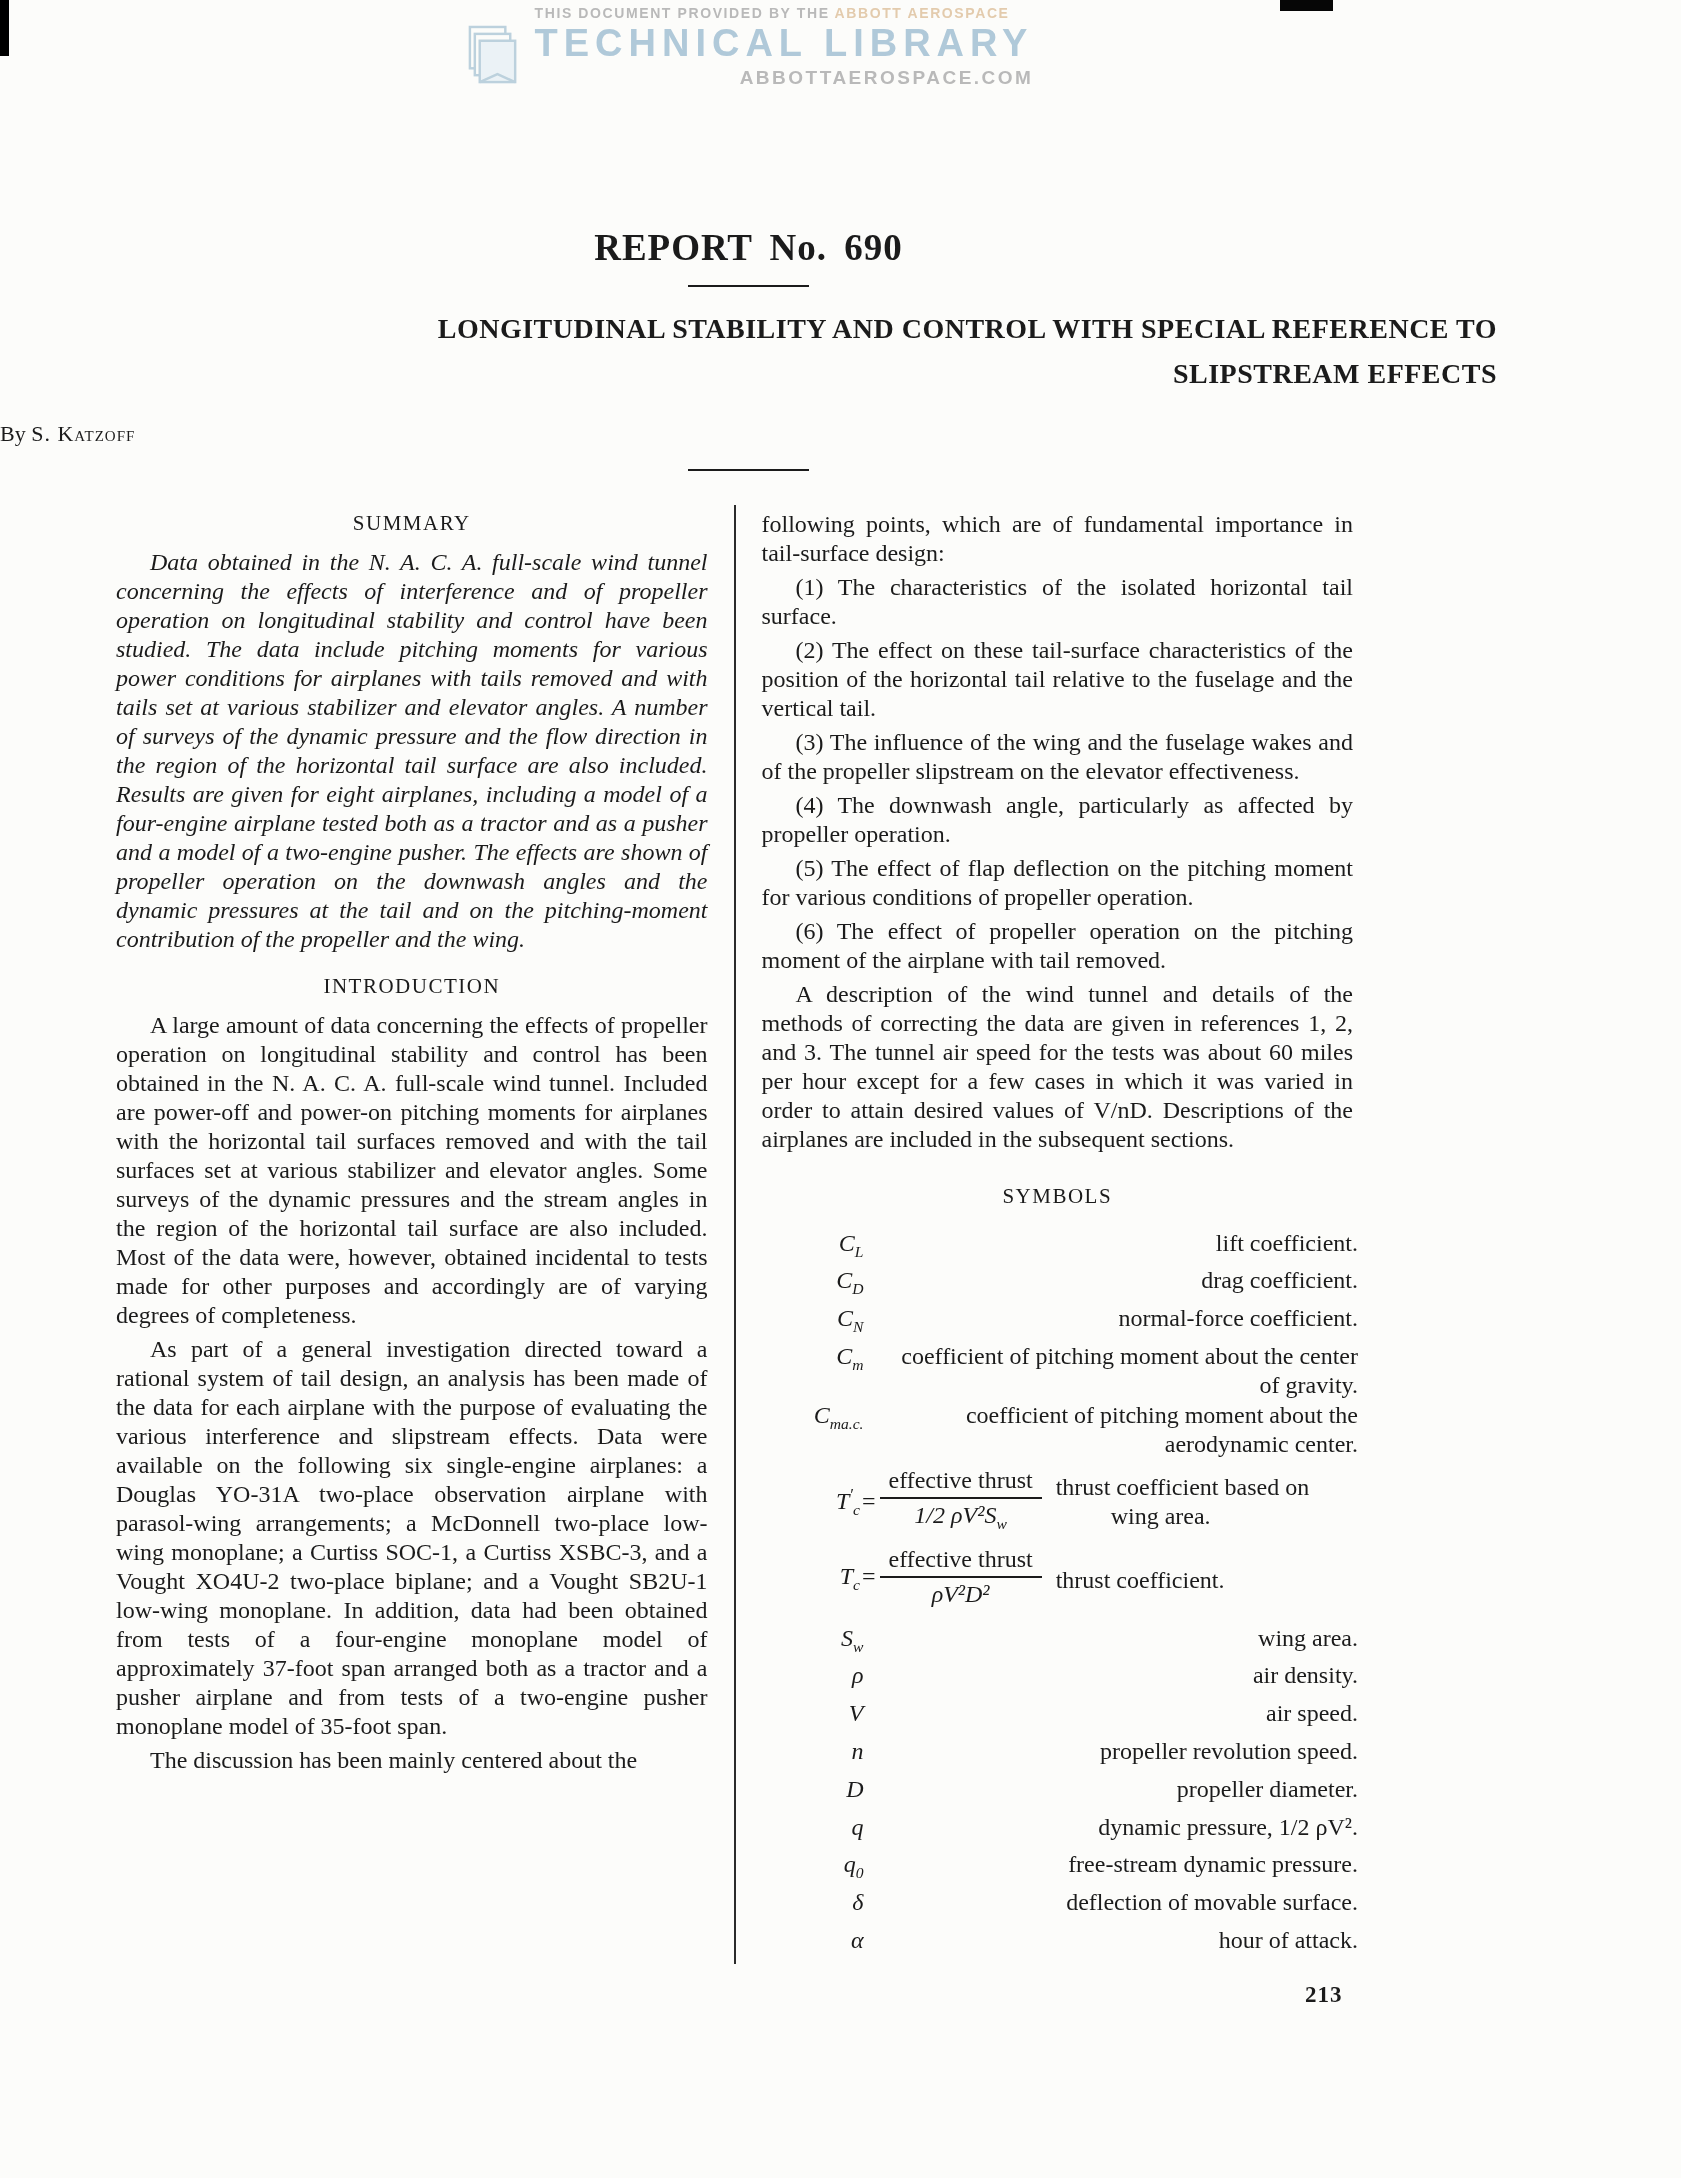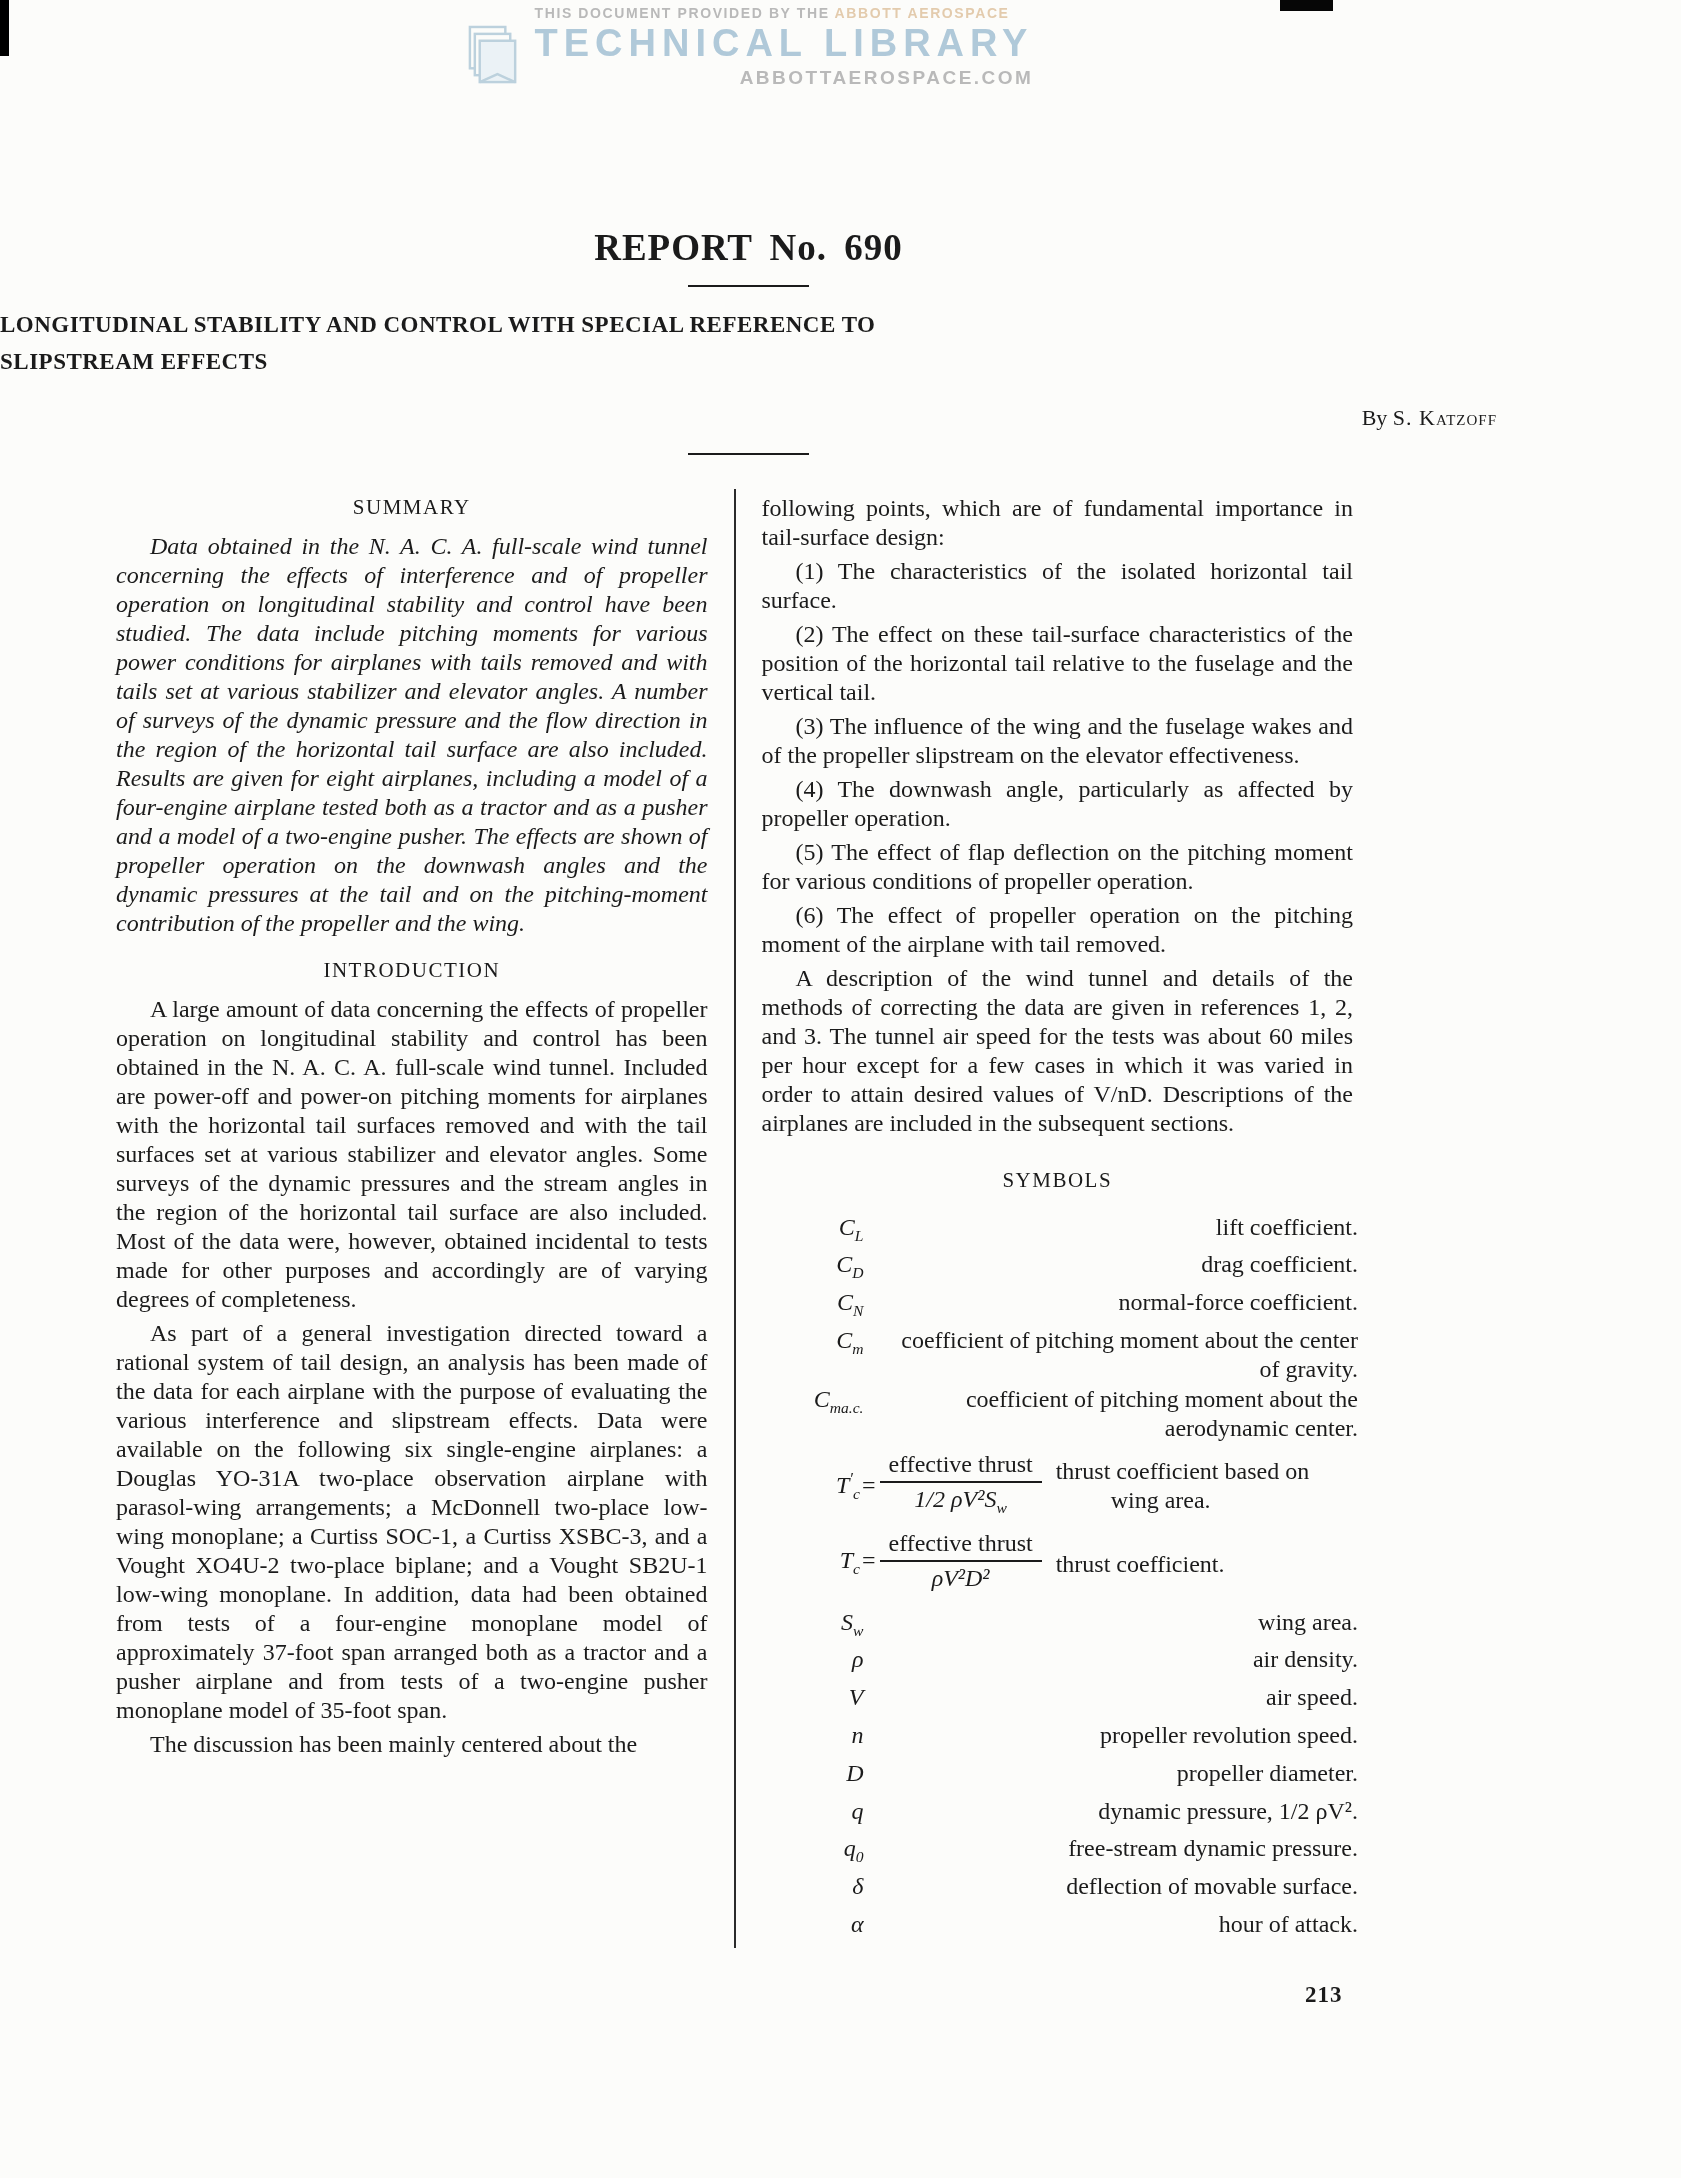--- a/index.html
+++ b/index.html
@@ -22,22 +22,22 @@
   .wm-text { display: flex; flex-direction: column; }
   .wm-line1 { font-size: 14px; letter-spacing: 1.6px; color: #b9b9b9; text-transform: uppercase; font-weight: bold; }
   .wm-line1 .provider { color: #e3cbad; }
   .wm-line2 { font-size: 38px; font-weight: bold; color: #b0c9d9; letter-spacing: 6px; margin-top: 1px; }
   .wm-line3 { font-size: 19px; color: #b9b9b9; letter-spacing: 2.5px; text-align: right; margin-top: 2px; font-weight: bold; }
 
   
   .report-no { text-align: center; font-size: 37px; font-weight: bold; padding-top: 226px; word-spacing: 7px; letter-spacing: 1px; }
   .rule { width: 121px; height: 2px; background: #1b1b1b; margin: 16px auto 0; }
   .rule2 { margin-top: 22px; }
-  .title { text-align: left; font-size: 23px; line-height: 1.6; font-weight: bold; margin: 20px 0 0; letter-spacing: 0.5px; }
-  .byline { text-align: right; font-size: 22px; margin-top: 24px; }
+  .title { text-align: right; font-size: 28px; line-height: 1.6; font-weight: bold; margin: 20px 0 0; letter-spacing: 0.5px; padding-left: 36px; }
+  .byline { text-align: left; font-size: 22px; margin-top: 24px; }
   .author { font-variant: small-caps; letter-spacing: 1px; }
 
   
   .columns { display: flex; margin: 34px 139px 0 111px; font-size: 24px; line-height: 29px; }
   .col { flex: 1; min-width: 0; }
   .divider { flex: none; width: 2px; background: #2b2b2b; margin: 0 21px; }
   .col p { margin: 5px; text-align: justify; text-indent: 34px; }
   .p-noindent { text-indent: 0 !important; }
   .summary-text { font-style: italic; }
   .sec-heading { text-align: center; font-weight: normal; font-size: 21px; letter-spacing: 1.5px; }

